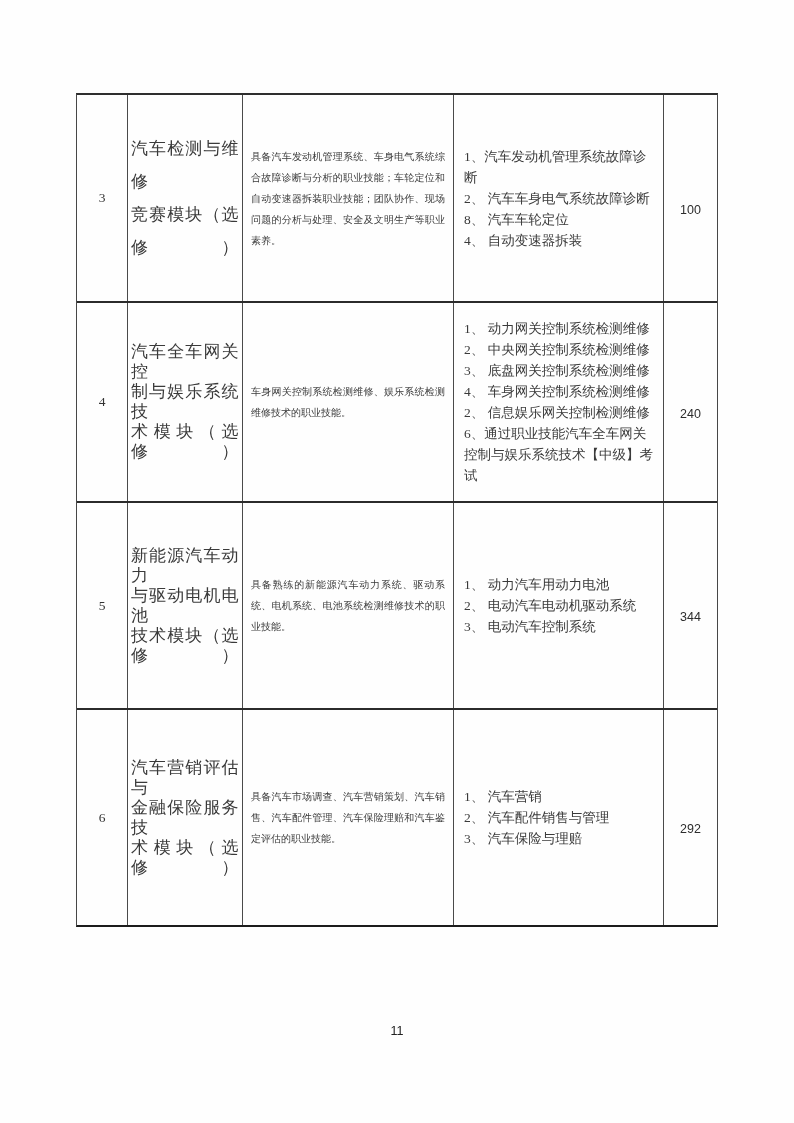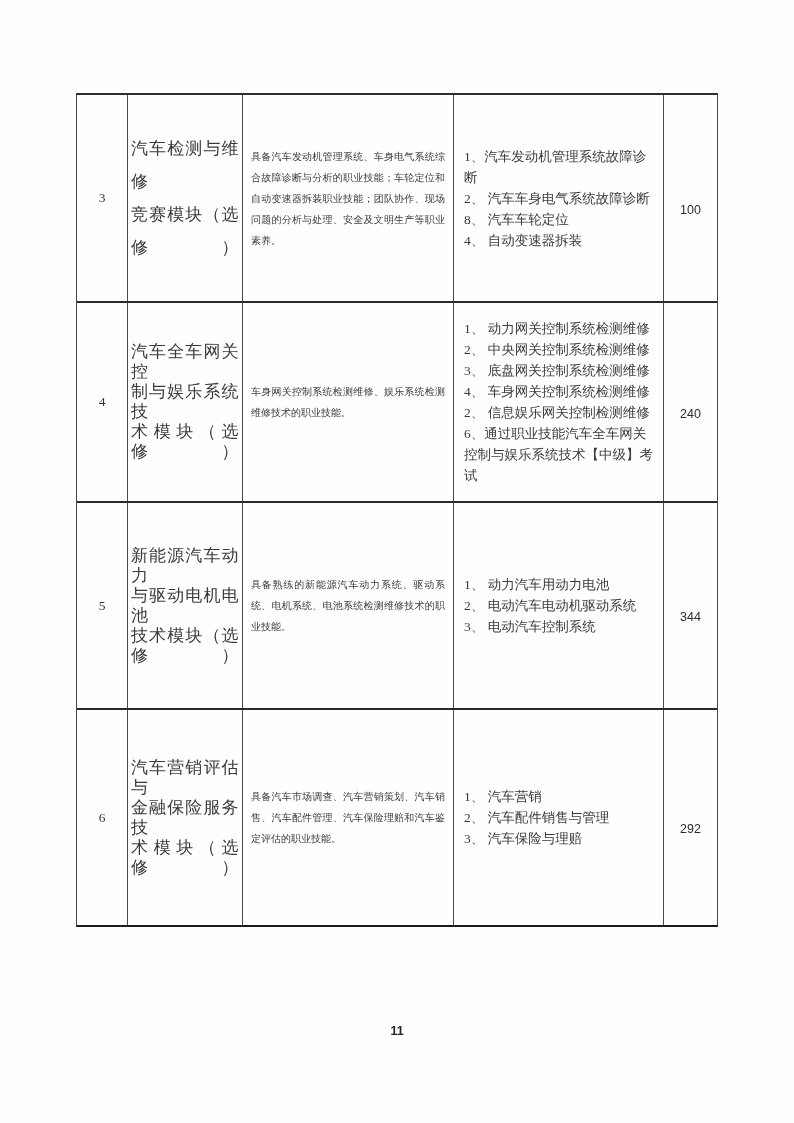--- a/index.html
+++ b/index.html
@@ -95,21 +95,20 @@
   }
   .page-number {
     position: absolute;
     top: 1024px;
     left: 0;
     width: 100%;
     text-align: center;
     font-family: "Liberation Sans", sans-serif;
     font-size: 12.5px;
     color: #222222;
-    font-weight: bold;
   }
 </style>
 </head>
 <body>
 
 <div class="page">
 
   <div class="doc-table">
 
     <div class="trow r3">

